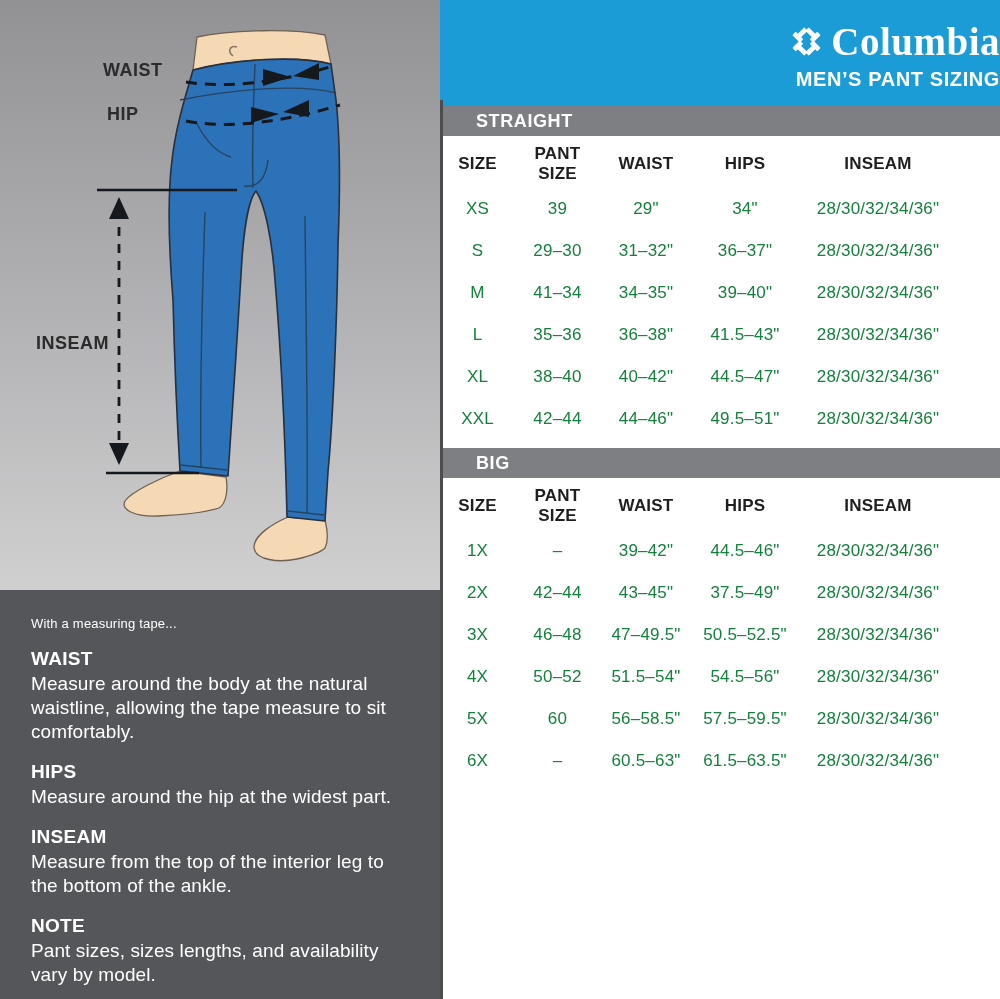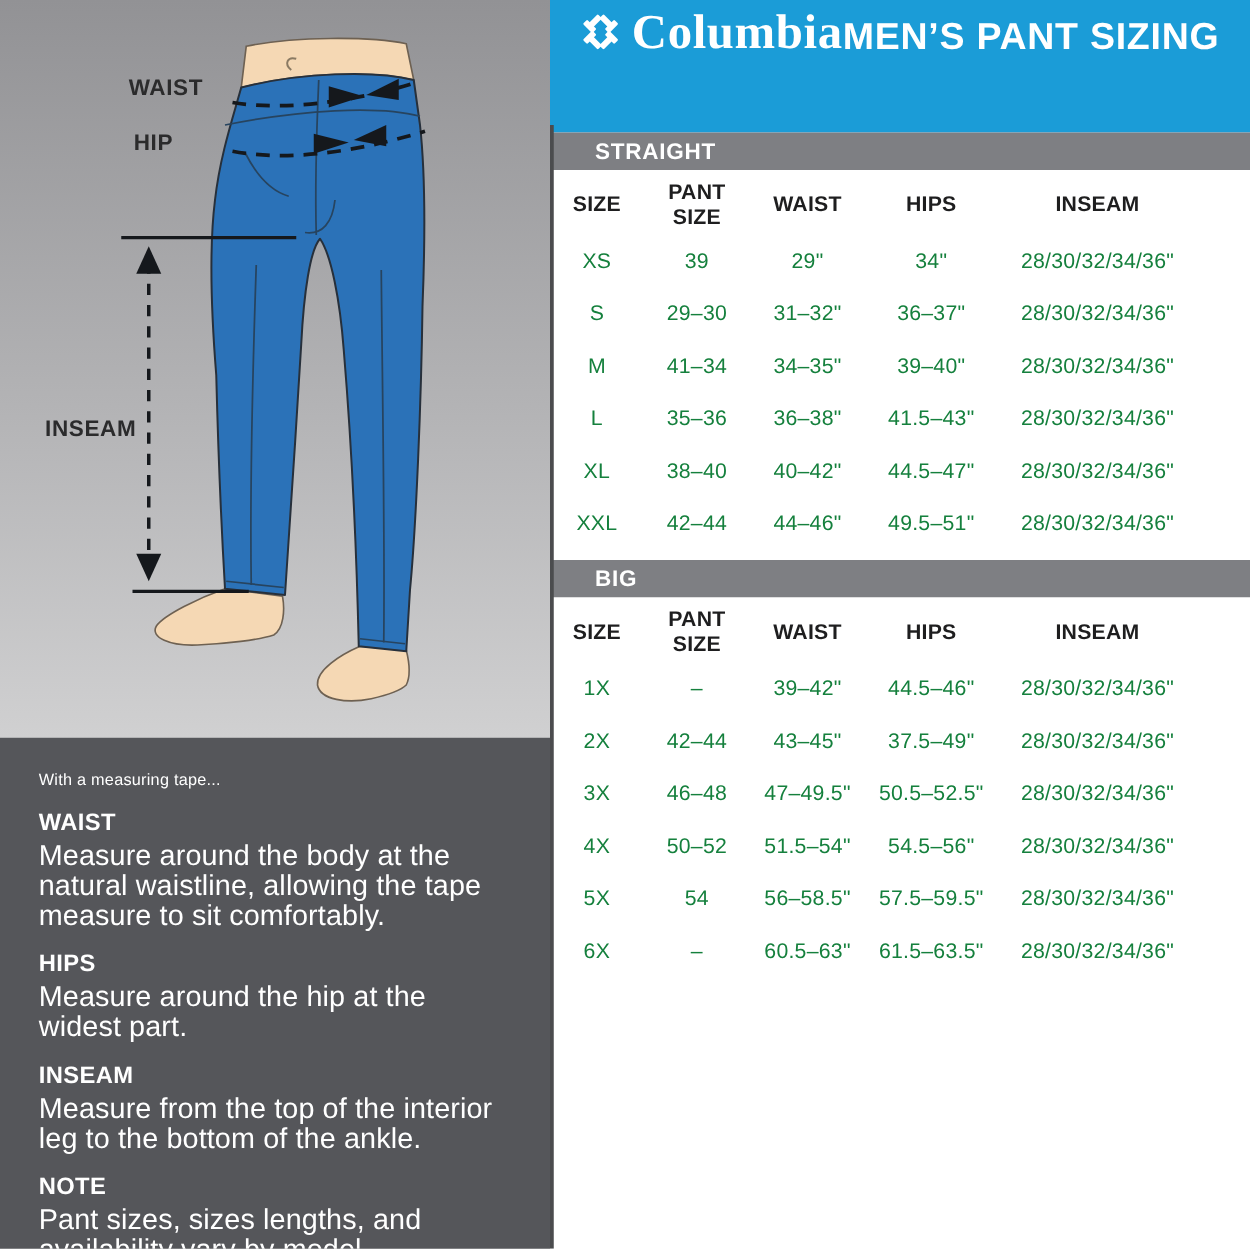--- a/index.html
+++ b/index.html
@@ -8,28 +8,28 @@
 
   
   .left-col{width:440px;display:flex;flex-direction:column;}
   .illustration{height:590px;position:relative;}
   .illustration svg{display:block;}
 
   .instructions{flex:1;background:#55565A;color:#fff;padding:26px 28px 0 31px;}
   .instructions .intro{font-size:13px;margin:0 0 17px 0;font-weight:400;letter-spacing:.2px;}
   .instr-section{margin-bottom:17px;}
   .instr-section h3{font-size:19px;font-weight:700;margin:0 0 2px 0;letter-spacing:.3px;}
-  .instr-section p{font-size:23px;line-height:24px;margin:0;letter-spacing:.1px;}
+  .instr-section p{font-size:19px;line-height:24px;margin:0;letter-spacing:.1px;}
 
   
   .right-col{width:560px;display:flex;flex-direction:column;background:#fff;}
-  .blue-header{height:100px;background:#1B9CD7;display:flex;flex-direction:row;align-items:flex-start;justify-content:center;padding-top:6px;}
+  .blue-header{height:100px;background:#1B9CD7;display:flex;flex-direction:column;align-items:flex-end;justify-content:center;padding-top:6px;}
   .brand-row{display:flex;align-items:center;gap:8px;}
   .wordmark{color:#fff;font-family:"Liberation Serif",serif;font-weight:700;font-size:39px;line-height:1;letter-spacing:.5px;}
-  .subtitle{color:#fff;font-weight:700;font-size:30px;letter-spacing:.6px;margin-top:7px;}
+  .subtitle{color:#fff;font-weight:700;font-size:20px;letter-spacing:.6px;margin-top:7px;}
 
   .section-bar{height:30px;background:#7E7F83;color:#fff;display:flex;align-items:center;padding-left:36px;font-size:18px;font-weight:700;letter-spacing:.6px;}
 
   .size-table{background:#fff;}
   .t-head,.tr{display:grid;grid-template-columns:75px 85px 92px 106px 160px;align-items:center;}
   .t-head{height:48px;padding-top:4px;}
   .th{text-align:center;font-weight:700;font-size:17px;color:#1E1E1F;letter-spacing:.2px;}
   .tr{height:42px;}
   .td{text-align:center;font-size:17px;color:#15803d;letter-spacing:.2px;}
   .size-table.straight{padding-bottom:8px;}
@@ -243,21 +243,21 @@
           </div>
           <div class="tr">
             <div class="td">4X</div>
             <div class="td">50–52</div>
             <div class="td">51.5–54"</div>
             <div class="td">54.5–56"</div>
             <div class="td">28/30/32/34/36"</div>
           </div>
           <div class="tr">
             <div class="td">5X</div>
-            <div class="td">54</div>
+            <div class="td">60</div>
             <div class="td">56–58.5"</div>
             <div class="td">57.5–59.5"</div>
             <div class="td">28/30/32/34/36"</div>
           </div>
           <div class="tr">
             <div class="td">6X</div>
             <div class="td">–</div>
             <div class="td">60.5–63"</div>
             <div class="td">61.5–63.5"</div>
             <div class="td">28/30/32/34/36"</div>

